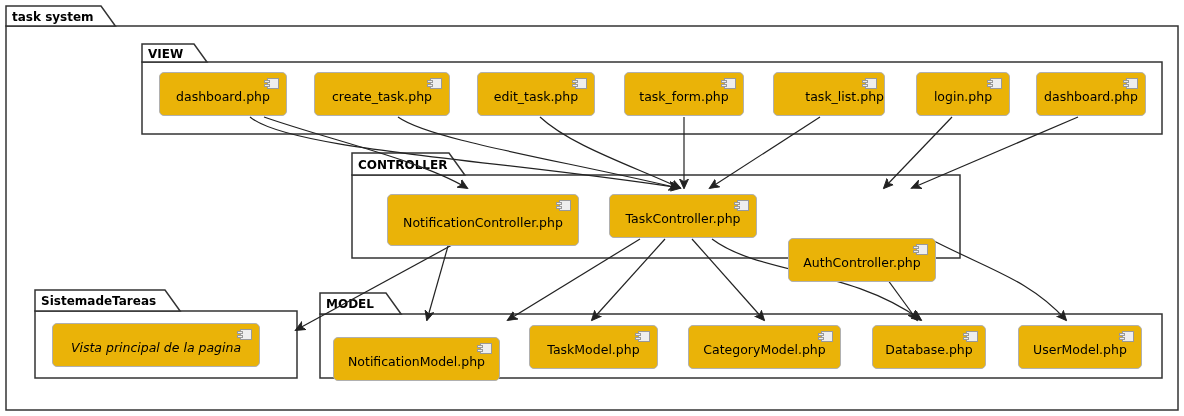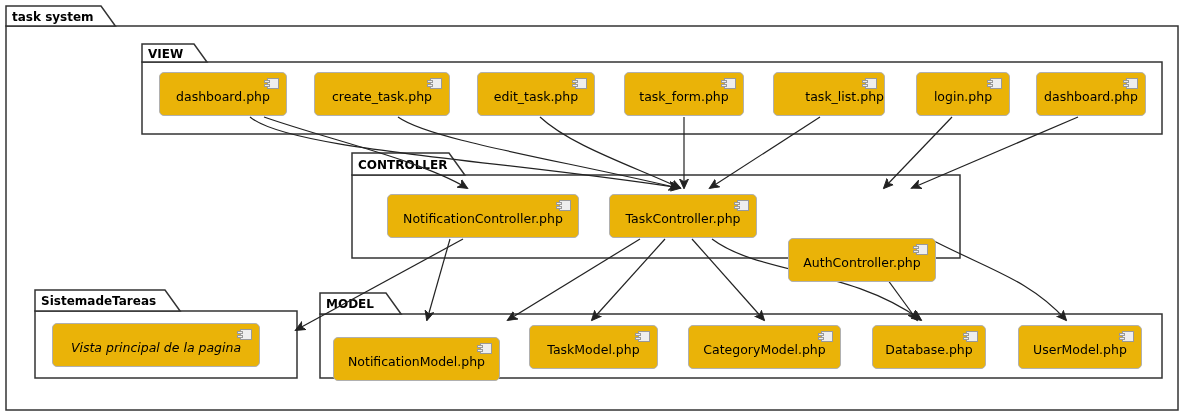--- a/index.html
+++ b/index.html
@@ -193,21 +193,21 @@
         <span class="comp-label">login.php</span>
       </div>
       <div class="comp" style="left: 1036px; top: 72px; width: 110px; height: 44px;">
         <div class="comp-icon">
           <span class="ic-body"></span>
           <span class="ic-tab ic-tab1"></span>
           <span class="ic-tab ic-tab2"></span>
         </div>
         <span class="comp-label">dashboard.php</span>
       </div>
-      <div class="comp" style="left: 387px; top: 194px; width: 192px; height: 44px; align-items: center;">
+      <div class="comp" style="left: 387px; top: 194px; width: 192px; height: 52px; align-items: center;">
         <div class="comp-icon">
           <span class="ic-body"></span>
           <span class="ic-tab ic-tab1"></span>
           <span class="ic-tab ic-tab2"></span>
         </div>
         <span class="comp-label">NotificationController.php</span>
       </div>
       <div class="comp" style="left: 609px; top: 194px; width: 148px; height: 44px;">
         <div class="comp-icon">
           <span class="ic-body"></span>

